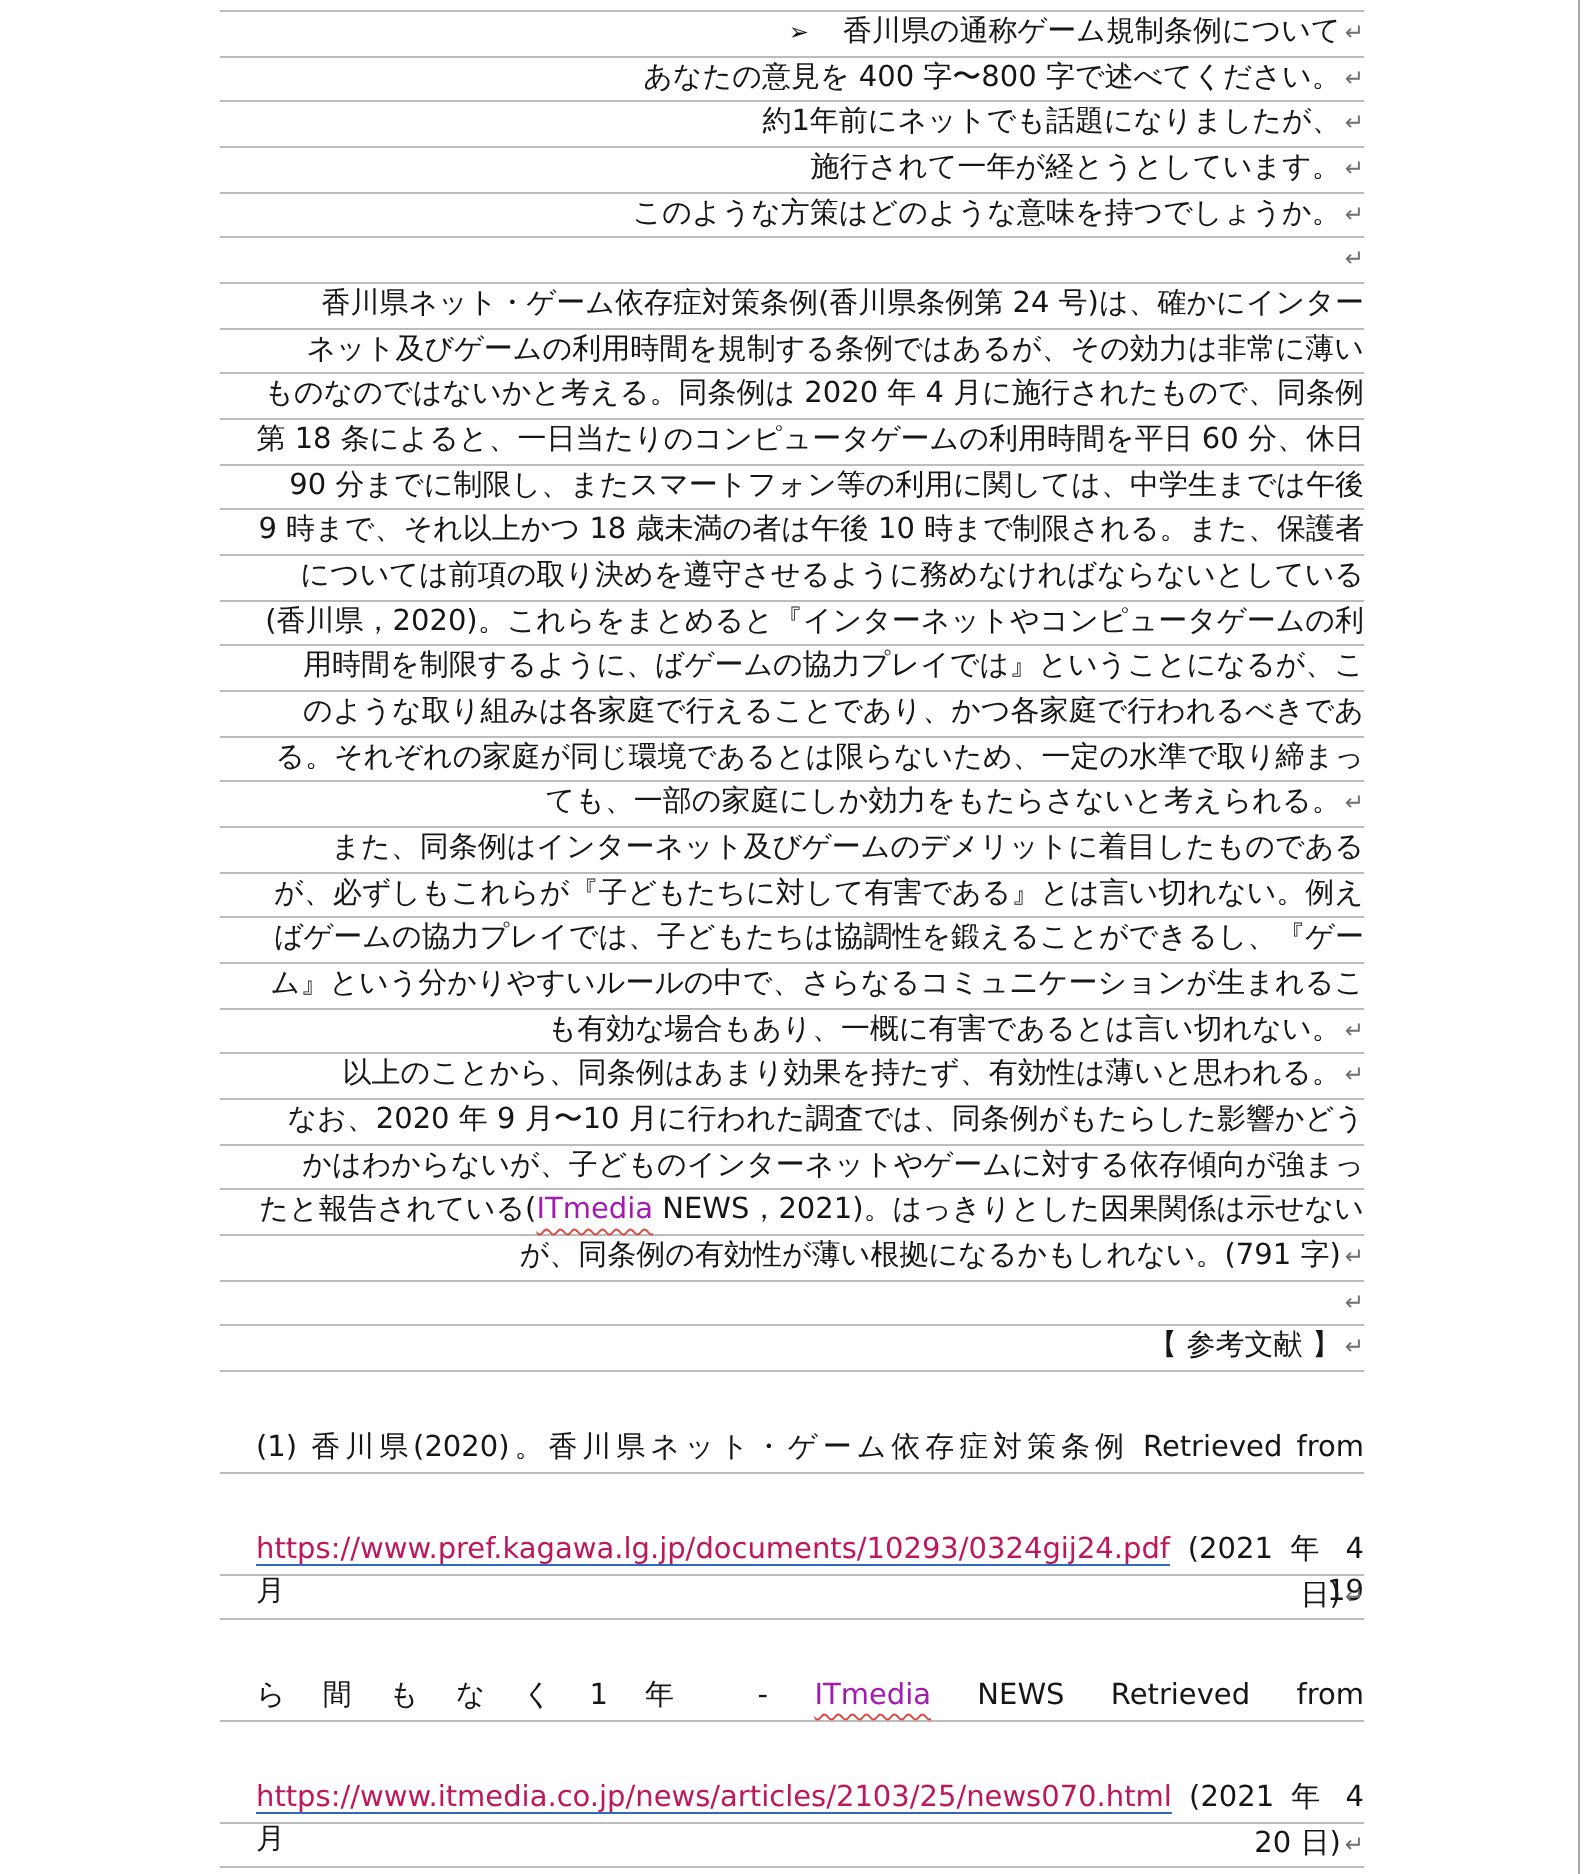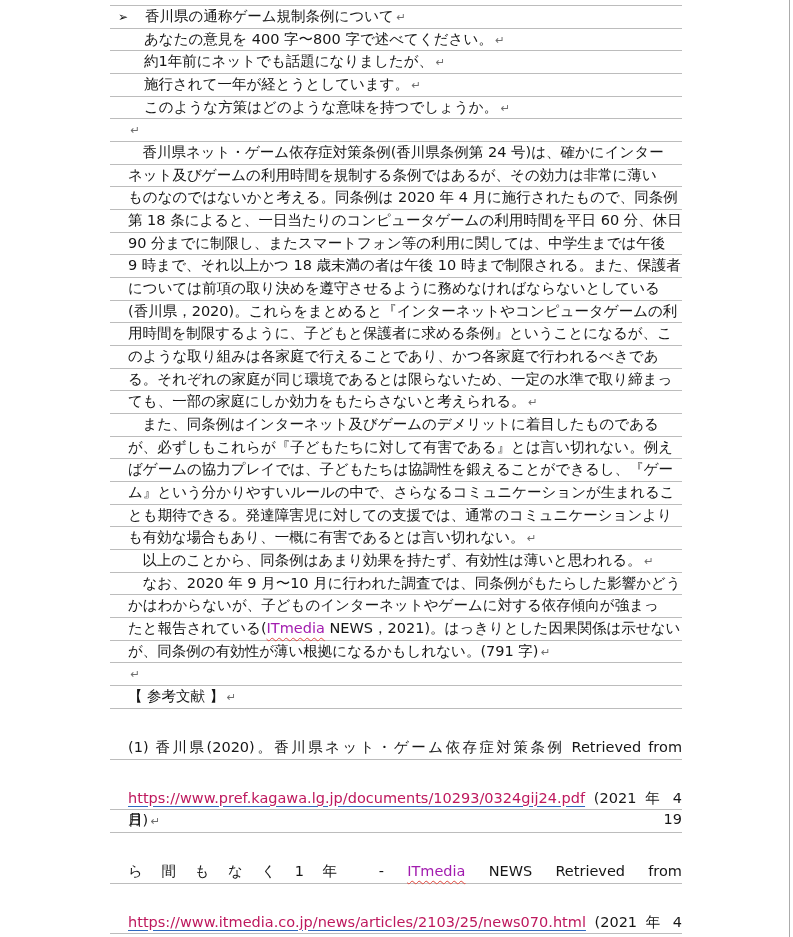--- a/index.html
+++ b/index.html
@@ -6,20 +6,21 @@
   body{
     width:793px;height:937px;background:#ffffff;position:relative;overflow:hidden;
     font-family:"DejaVu Sans",sans-serif;
   }
   #doc{position:absolute;left:110px;top:0;width:572px;}
   .rule-top{height:5px;border-bottom:1px solid #bcbcbc;}
   .line{
     box-sizing:border-box;height:22.68px;border-bottom:1px solid #bcbcbc;
     font-size:14.5px;line-height:21.4px;color:#161616;white-space:pre;overflow:visible;
     padding-left:18px;
+    text-align:right;
   }
   .line.justify{white-space:normal;text-align:justify;text-align-last:justify;margin-top:28px;}
   .line.indent-prompt{padding-left:34px;}
   .line.indent-bullet{padding-left:8px;}
   .bullet{font-size:12px;margin-right:17px;color:#111;}
   .seg-plain{color:#161616;}
   .seg-link{
     color:#be185d;text-decoration:underline;text-decoration-color:#2e68c0;
     text-underline-offset:3px;cursor:pointer;
   }
@@ -45,29 +46,28 @@
     <div class="line indent-prompt"><span class="seg-plain">このような方策はどのような意味を持つでしょうか。</span><span class="pilcrow">↵</span></div>
     <div class="line"><span class="pilcrow">↵</span></div>
     <div class="line"><span class="seg-plain">　香川県ネット・ゲーム依存症対策条例(香川県条例第 24 号)は、確かにインター</span></div>
     <div class="line"><span class="seg-plain">ネット及びゲームの利用時間を規制する条例ではあるが、その効力は非常に薄い</span></div>
     <div class="line"><span class="seg-plain">ものなのではないかと考える。同条例は 2020 年 4 月に施行されたもので、同条例</span></div>
     <div class="line"><span class="seg-plain">第 18 条によると、一日当たりのコンピュータゲームの利用時間を平日 60 分、休日</span></div>
     <div class="line"><span class="seg-plain">90 分までに制限し、またスマートフォン等の利用に関しては、中学生までは午後</span></div>
     <div class="line"><span class="seg-plain">9 時まで、それ以上かつ 18 歳未満の者は午後 10 時まで制限される。また、保護者</span></div>
     <div class="line"><span class="seg-plain">については前項の取り決めを遵守させるように務めなければならないとしている</span></div>
     <div class="line"><span class="seg-plain">(香川県，2020)。これらをまとめると『インターネットやコンピュータゲームの利</span></div>
-    <div class="line"><span class="seg-plain">用時間を制限するように、子どもと保護者に求める条例』ということになるが、こ</span></div>
+    <div class="line"><span class="seg-plain">用時間を制限するように、ばゲームの協力プレイでは』ということになるが、こ</span></div>
     <div class="line"><span class="seg-plain">のような取り組みは各家庭で行えることであり、かつ各家庭で行われるべきであ</span></div>
     <div class="line"><span class="seg-plain">る。それぞれの家庭が同じ環境であるとは限らないため、一定の水準で取り締まっ</span></div>
     <div class="line"><span class="seg-plain">ても、一部の家庭にしか効力をもたらさないと考えられる。</span><span class="pilcrow">↵</span></div>
     <div class="line"><span class="seg-plain">　また、同条例はインターネット及びゲームのデメリットに着目したものである</span></div>
     <div class="line"><span class="seg-plain">が、必ずしもこれらが『子どもたちに対して有害である』とは言い切れない。例え</span></div>
     <div class="line"><span class="seg-plain">ばゲームの協力プレイでは、子どもたちは協調性を鍛えることができるし、『ゲー</span></div>
     <div class="line"><span class="seg-plain">ム』という分かりやすいルールの中で、さらなるコミュニケーションが生まれるこ</span></div>
-    <div class="line"><span class="seg-plain">とも期待できる。発達障害児に対しての支援では、通常のコミュニケーションより</span></div>
     <div class="line"><span class="seg-plain">も有効な場合もあり、一概に有害であるとは言い切れない。</span><span class="pilcrow">↵</span></div>
     <div class="line"><span class="seg-plain">　以上のことから、同条例はあまり効果を持たず、有効性は薄いと思われる。</span><span class="pilcrow">↵</span></div>
     <div class="line"><span class="seg-plain">　なお、2020 年 9 月〜10 月に行われた調査では、同条例がもたらした影響かどう</span></div>
     <div class="line"><span class="seg-plain">かはわからないが、子どものインターネットやゲームに対する依存傾向が強まっ</span></div>
     <div class="line"><span class="seg-plain">たと報告されている(</span><span class="seg-misspell">ITmedia</span><span class="seg-plain"> NEWS，2021)。はっきりとした因果関係は示せない</span></div>
     <div class="line"><span class="seg-plain">が、同条例の有効性が薄い根拠になるかもしれない。(791 字)</span><span class="pilcrow">↵</span></div>
     <div class="line"><span class="pilcrow">↵</span></div>
     <div class="line"><span class="seg-plain">【 参考文献 】</span><span class="pilcrow">↵</span></div>
     <div class="line justify"><span class="seg-plain">(1) 香川県(2020)。香川県ネット・ゲーム依存症対策条例 Retrieved from</span></div>
     <div class="line justify"><span class="seg-link">https://www.pref.kagawa.lg.jp/documents/10293/0324gij24.pdf</span><span class="seg-plain"> (2021 年 4 月 19</span></div>

